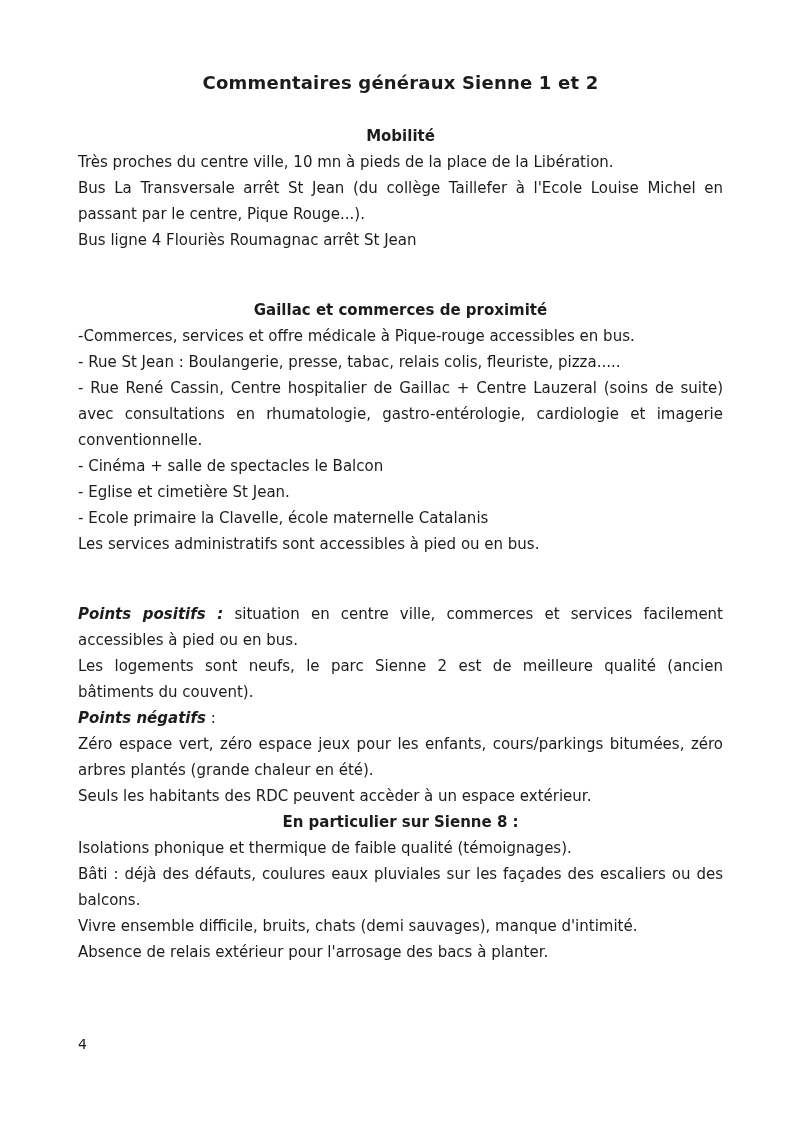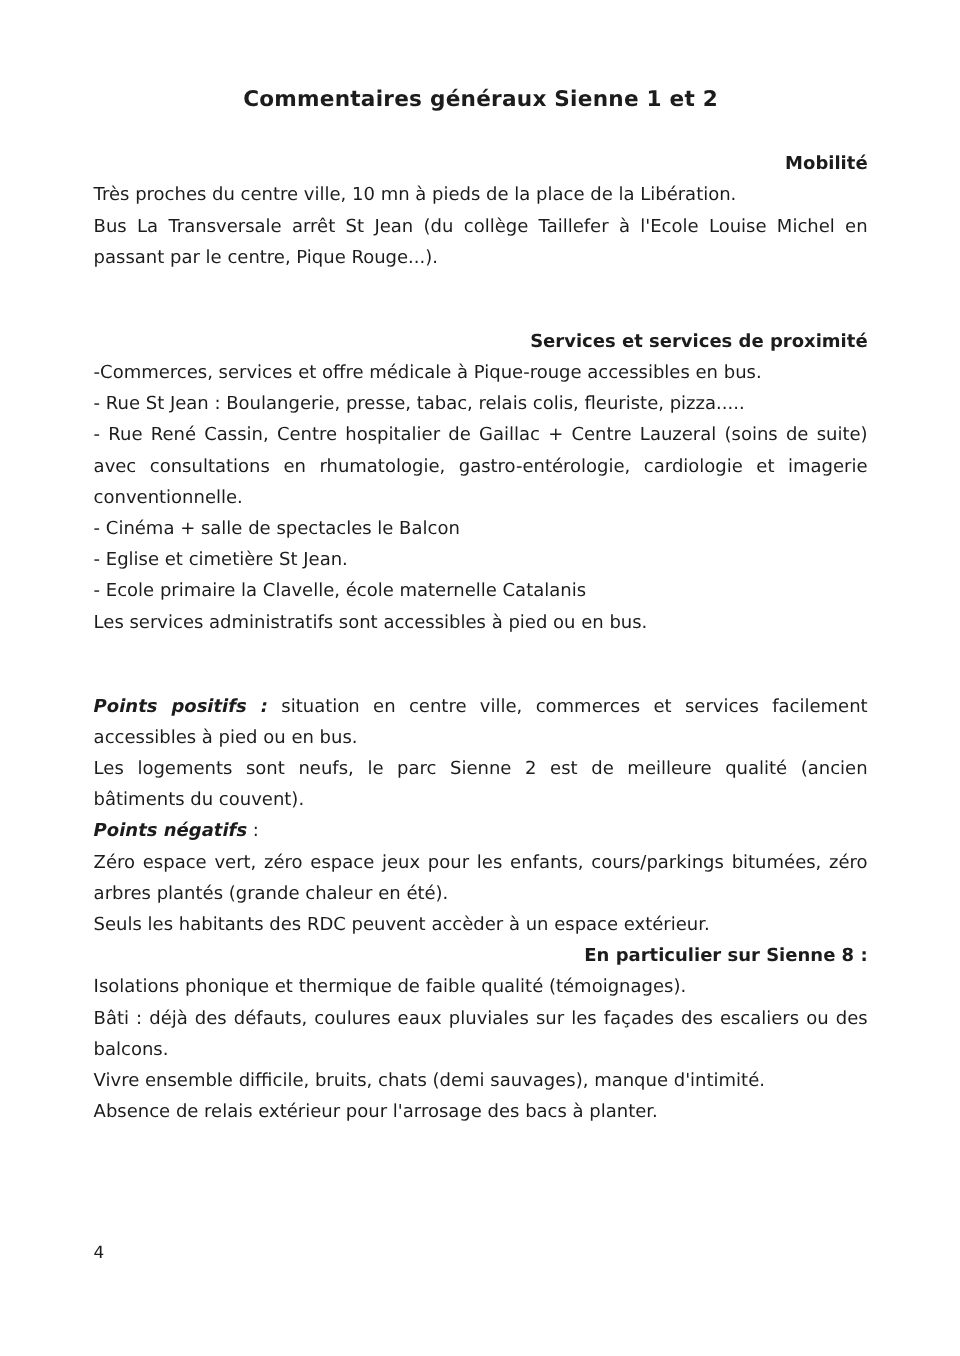--- a/index.html
+++ b/index.html
@@ -26,21 +26,21 @@
     letter-spacing: 0.2px;
   }
   p {
     margin: 0;
     font-size: 15px;
     line-height: 26px;
     text-align: justify;
   }
   p.hd {
     font-weight: 700;
-    text-align: right;
+    text-align: center;
   }
   section.sec {
     margin-top: 44px;
   }
   .lead-bi {
     font-weight: 700;
     font-style: italic;
   }
   .pagenum {
     position: absolute;
@@ -53,24 +53,25 @@
 <body>
 
 <div class="page">
 
   <h1 class="title">Commentaires généraux Sienne 1 et 2</h1>
 
   <section>
     <p class="hd">Mobilité</p>
     <p>Très proches du centre ville, 10 mn à pieds de la place de la Libération.</p>
     <p>Bus La Transversale arrêt St Jean (du collège Taillefer à l'Ecole Louise Michel en passant par le centre, Pique Rouge...).</p>
+    <p>Bus ligne 4 Flouriès Roumagnac arrêt St Jean</p>
   </section>
 
   <section class="sec">
-    <p class="hd">Services et services de proximité</p>
+    <p class="hd">Gaillac et commerces de proximité</p>
     <p>-Commerces, services et offre médicale à Pique-rouge accessibles en bus.</p>
     <p>- Rue St Jean : Boulangerie, presse, tabac, relais colis, fleuriste, pizza.....</p>
     <p>- Rue René Cassin, Centre hospitalier de Gaillac  + Centre Lauzeral (soins de suite) avec consultations en  rhumatologie, gastro-entérologie, cardiologie et imagerie conventionnelle.</p>
     <p>- Cinéma + salle de spectacles le Balcon</p>
     <p>- Eglise et cimetière St Jean.</p>
     <p>- Ecole  primaire la Clavelle, école maternelle Catalanis</p>
     <p>Les services administratifs sont accessibles à pied ou en bus.</p>
   </section>
 
   <section class="sec">

